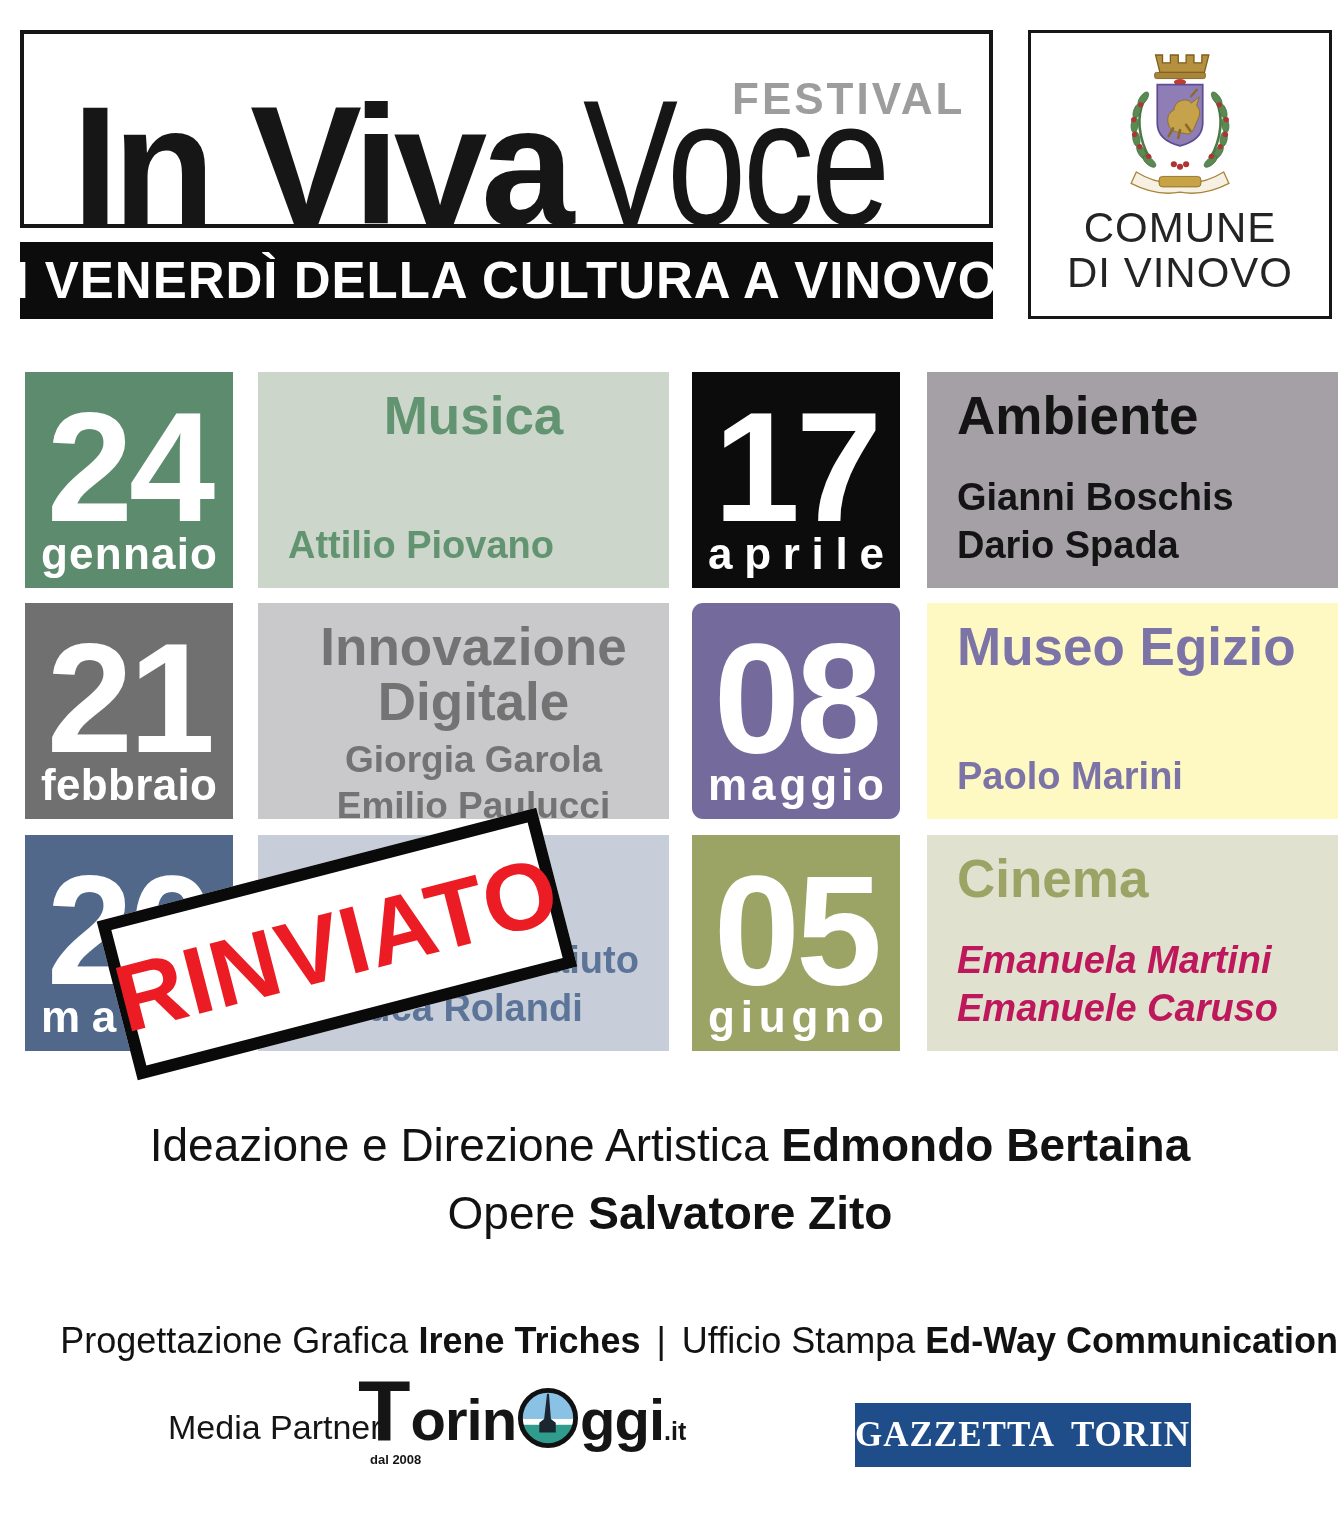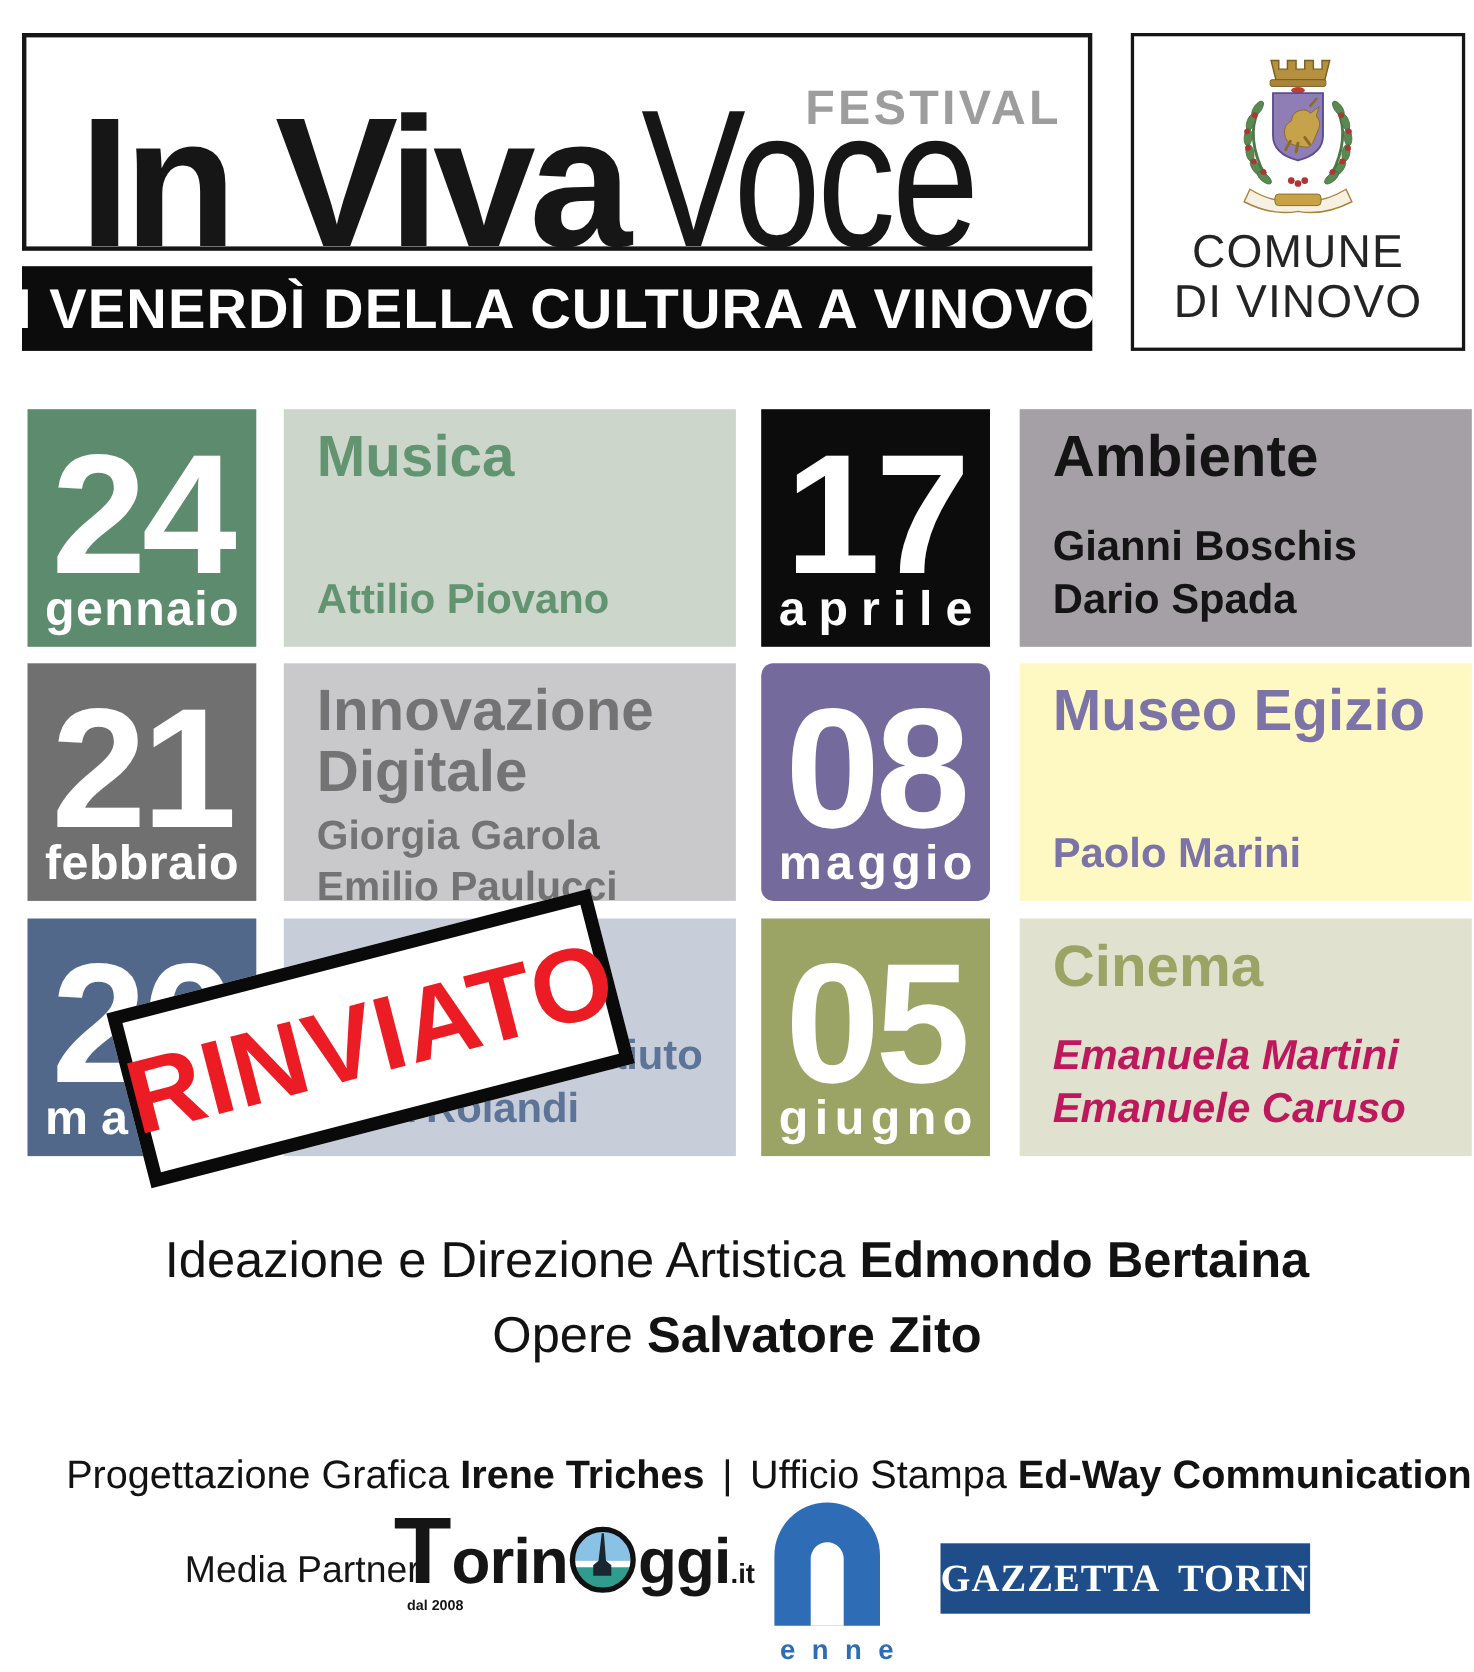--- a/index.html
+++ b/index.html
@@ -22,21 +22,21 @@
   
   .comune-box{position:absolute;left:1028px;top:30px;width:304px;height:289px;
               border:3px solid #161616;box-sizing:border-box;background:#fff;text-align:center;}
   .comune-box svg{margin-top:8px;}
   .comune-name{font-size:42px;line-height:1.08;letter-spacing:1px;color:#242424;margin-top:-6px;}
 
   
   .date-tile{position:absolute;width:208px;height:216px;color:#ffffff;}
   .topic-tile{position:absolute;width:411px;height:216px;box-sizing:border-box;padding:16px 10px 0 30px;}
   .r1{top:372px;} .r2{top:603px;} .r3{top:835px;}
-  .cdl{left:25px;} .ctl{left:258px;} .cdr{left:692px;} .ctr{left:927px;}
+  .cdl{left:25px;} .ctl{left:258px;text-align:center;} .cdr{left:692px;} .ctr{left:927px;}
   .day{display:block;text-align:center;font-size:155px;font-weight:bold;line-height:1;
        letter-spacing:-4px;margin-top:18px;}
   .month{position:absolute;left:16px;right:16px;bottom:12px;font-size:44px;font-weight:bold;line-height:1;}
   .month-justify{display:flex;justify-content:space-between;}
   .topic-title{font-size:53px;font-weight:bold;line-height:1.04;}
   .speakers{position:absolute;left:30px;bottom:18px;font-size:38px;font-weight:bold;line-height:1.28;}
   .speakers-flow{position:static;margin-top:8px;font-size:37px;font-weight:bold;line-height:1.24;}
   .indent-first{margin-left:163px;}
 
   
@@ -285,26 +285,20 @@
         <rect x="3" y="39" width="58" height="24" fill="#2f9c8e"></rect>
         <path d="M31 7 l2 0 l2 26 l5 4 v10 h-17 v-10 l5 -4 z" fill="#1b2730"></path>
       </g>
       <circle cx="32" cy="32" r="28.5" fill="none" stroke="#111111" stroke-width="5"></circle>
     </svg>
     <span class="to-ggi">ggi</span>
     <span class="to-it">.it</span>
     <span class="to-tagline">dal 2008</span>
   </div>
 
-  <div class="enne-logo">
-    <div class="enne-arch">
-      <div class="enne-arch-inner"></div>
-    </div>
-    <div class="enne-text">enne</div>
-  </div>
 
   <div class="gazzetta">
     <span>GAZZETTA</span>
     <svg width="50" height="34" viewBox="0 0 50 34">
       <g fill="#ffffff">
         <polygon points="23,0 26,0 27,13 31,16 31,20 18,20 18,16 22,13"></polygon>
         <rect x="2" y="22" width="13" height="9"></rect>
         <rect x="34" y="22" width="14" height="9"></rect>
         <rect x="16" y="24" width="17" height="7"></rect>
       </g>

